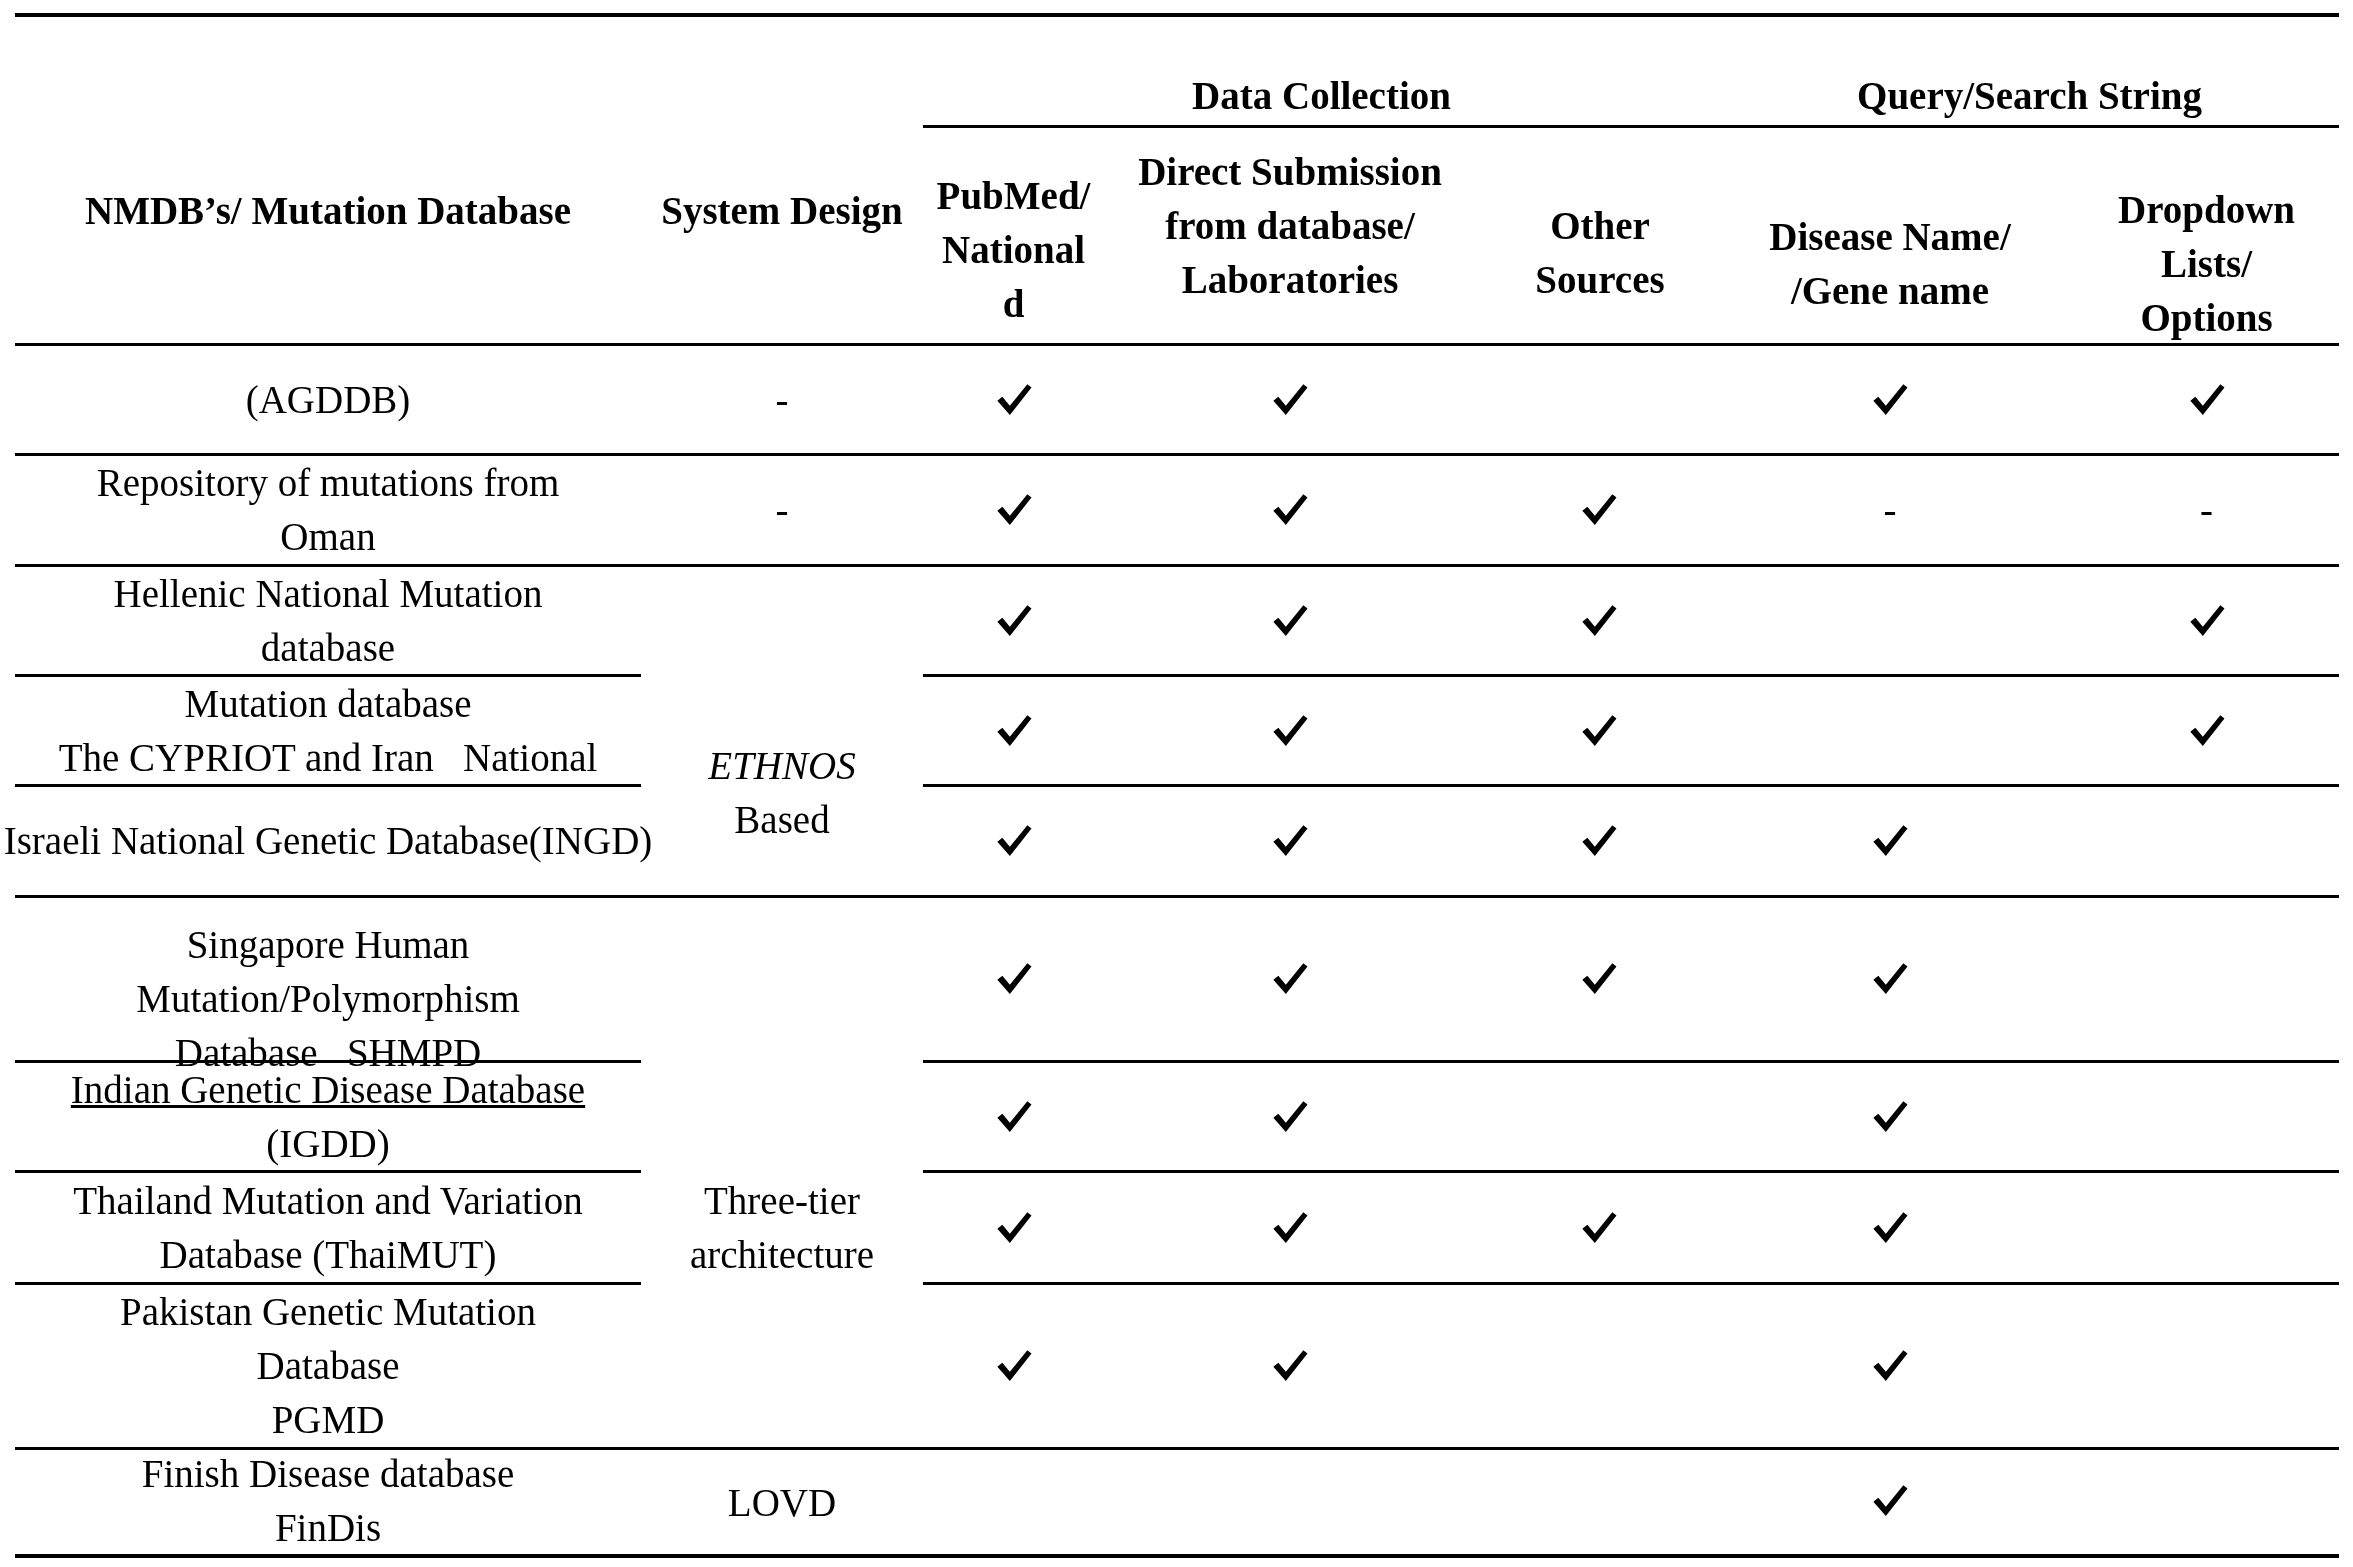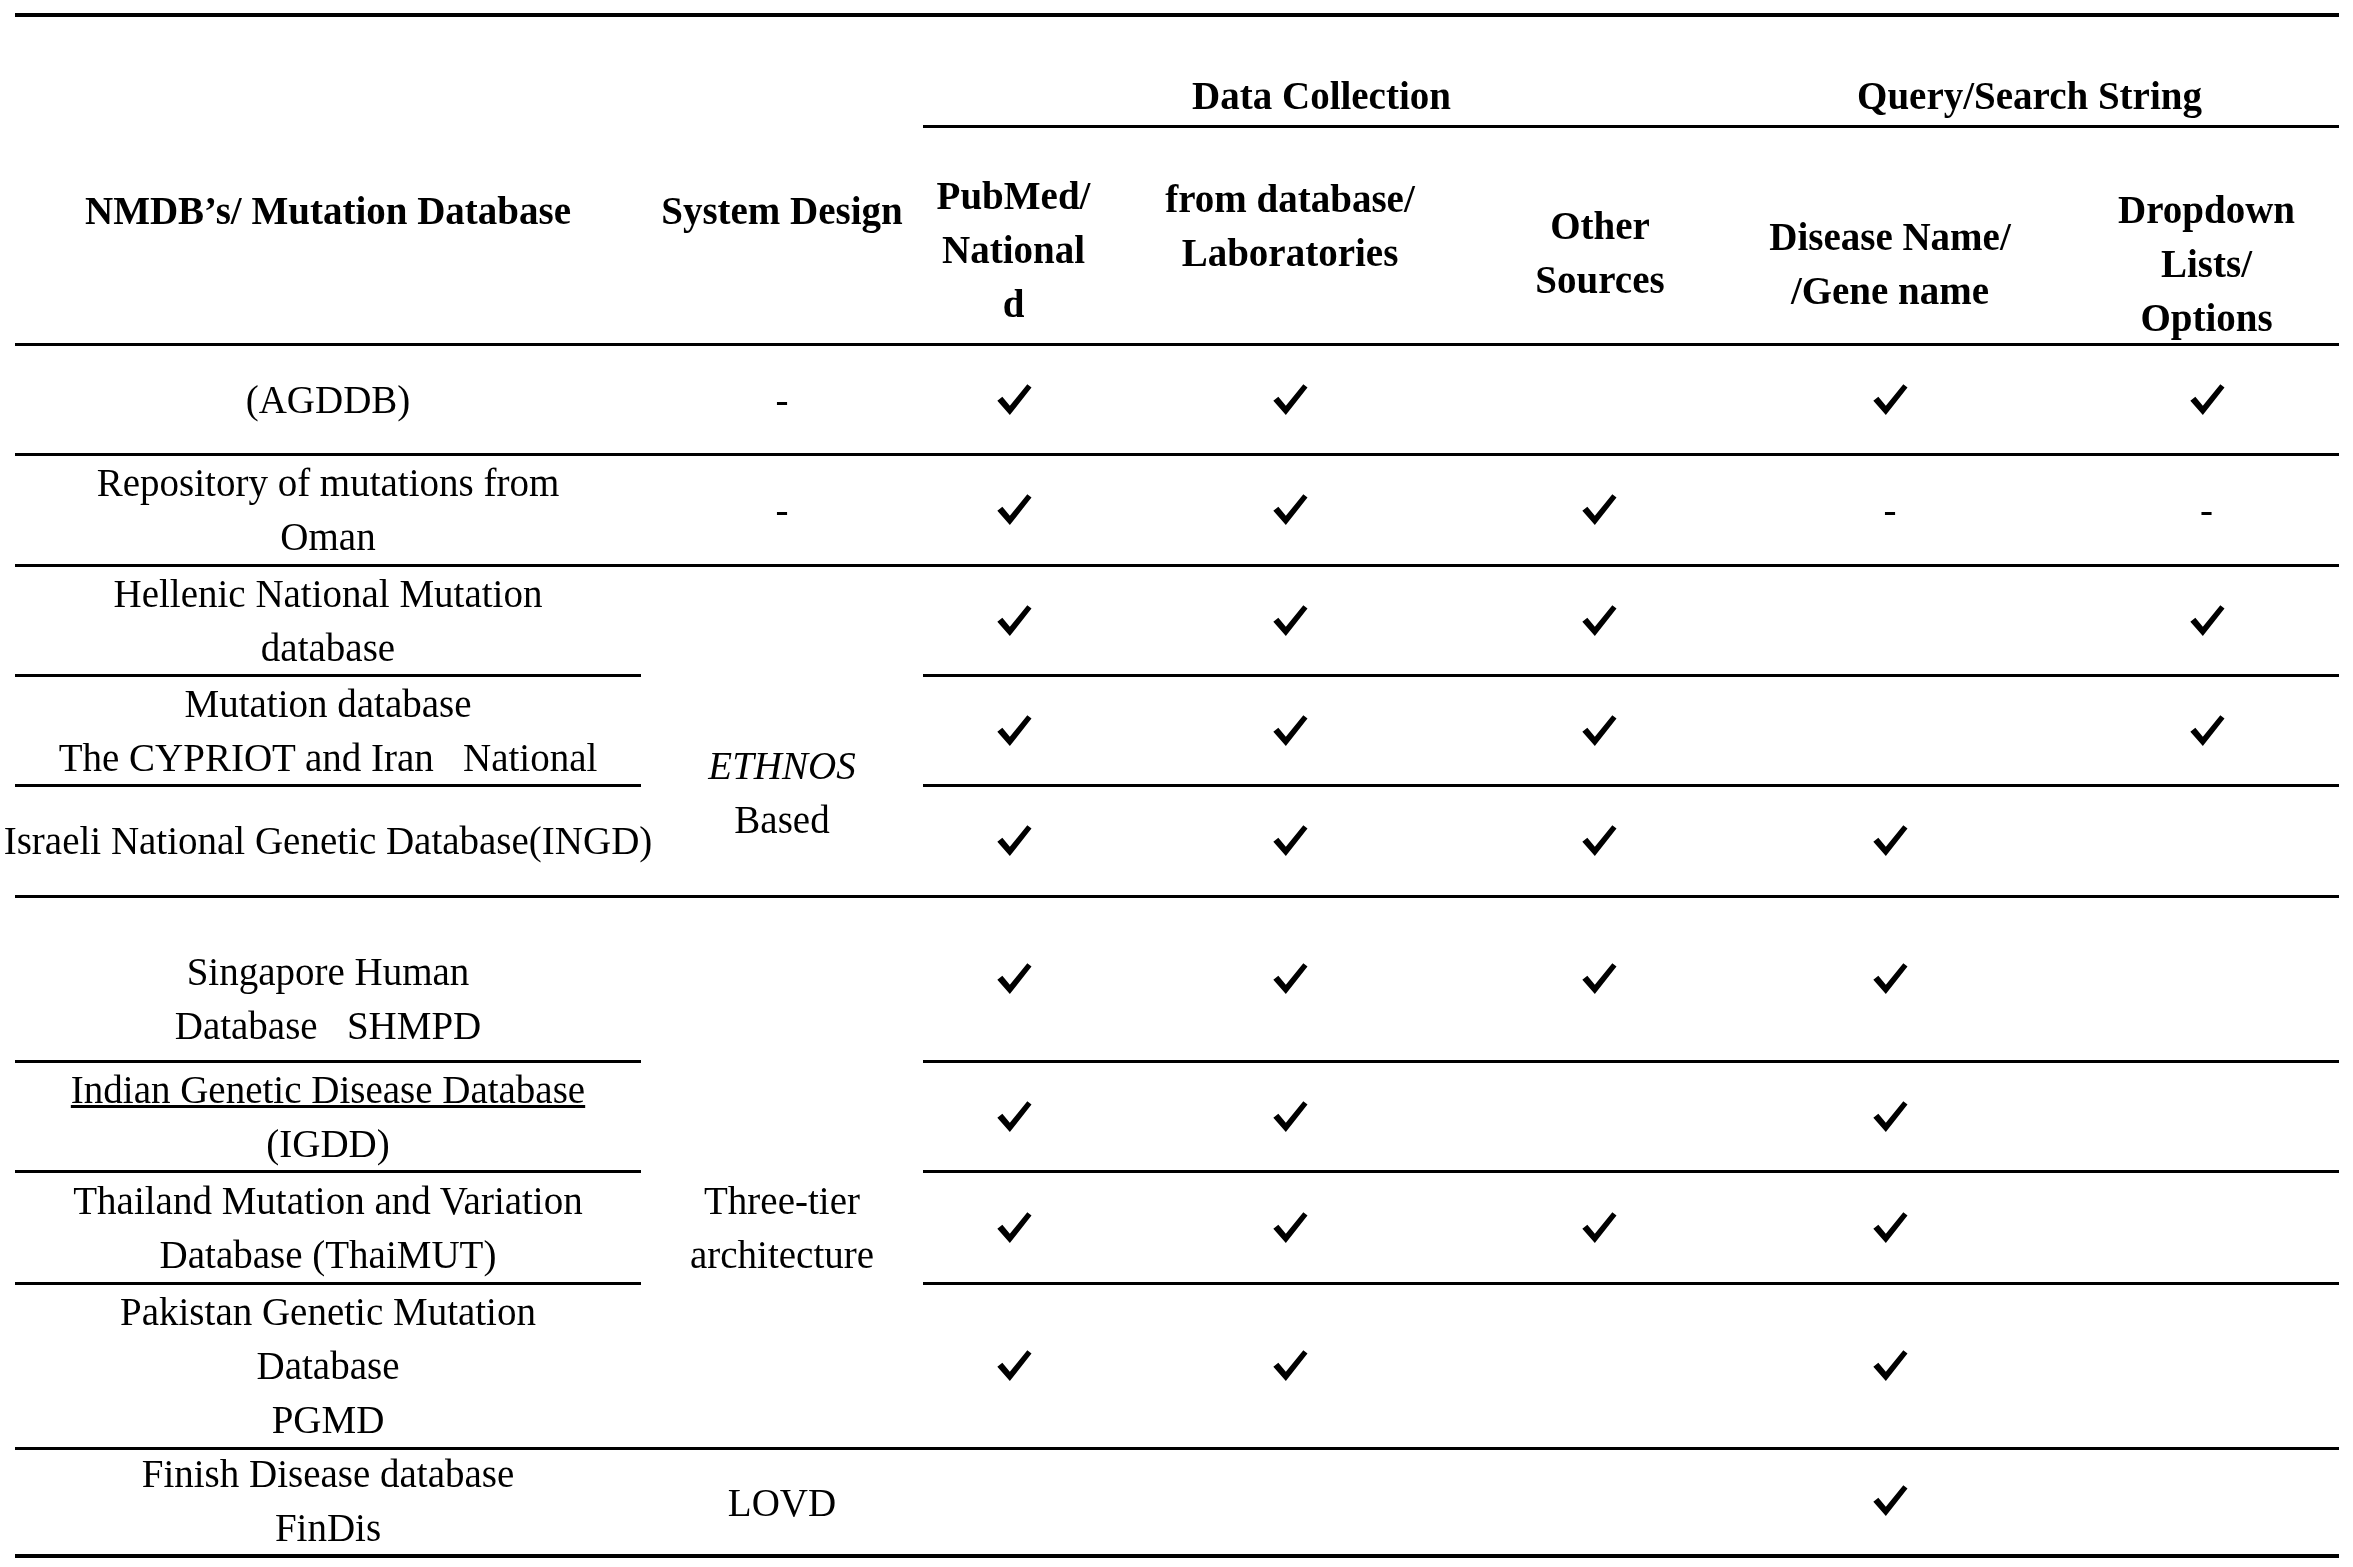--- a/index.html
+++ b/index.html
@@ -50,20 +50,21 @@
 <div class="cell hdr" style="left:1720px;top:69px;width:619px;height:53px;">
   <span>Query/Search String</span>
 </div>
 
 <div class="cell hdr" style="left:923px;top:159px;width:181px;height:181px;flex-direction:column;">
   <div>PubMed/</div>
   <div>National</div>
   <div>d</div>
 </div>
 <div class="cell hdr" style="left:1104px;top:159px;width:372px;height:133px;flex-direction:column;">
+  <div>Direct Submission</div>
   <div>from database/</div>
   <div>Laboratories</div>
 </div>
 <div class="cell hdr" style="left:1499px;top:186px;width:202px;height:133px;flex-direction:column;">
   <div>Other</div>
   <div>Sources</div>
 </div>
 <div class="cell hdr" style="left:1720px;top:181px;width:340px;height:165px;flex-direction:column;">
   <div>Disease Name/</div>
   <div>/Gene name</div>
@@ -232,20 +233,21 @@
     <div class="cell" style="left: 1720px; top: 787px; width: 340px; height: 108px;">
       <span class="check">
         <svg viewBox="0 0 24 24">
           <path d="M2 12.5 L5 10 L9.5 15.5 L20 2.5 L22.5 4.5 L9.5 21 Z" fill="#000"></path>
         </svg>
       </span>
     </div>
     <div class="cell" style="left: 2060px; top: 787px; width: 293px; height: 108px;"></div>
     <div class="cell" style="left: 15px; top: 897px; width: 626px; height: 163px; flex-direction: column;">
       <div style="white-space: pre; margin-top: 40px;">Singapore Human</div>
+      <div style="white-space: pre;">Mutation/Polymorphism</div>
       <div style="white-space: pre;">Database   SHMPD</div>
     </div>
     <div class="cell" style="left: 923px; top: 897px; width: 181px; height: 163px;">
       <span class="check">
         <svg viewBox="0 0 24 24">
           <path d="M2 12.5 L5 10 L9.5 15.5 L20 2.5 L22.5 4.5 L9.5 21 Z" fill="#000"></path>
         </svg>
       </span>
     </div>
     <div class="cell" style="left: 1104px; top: 897px; width: 372px; height: 163px;">

